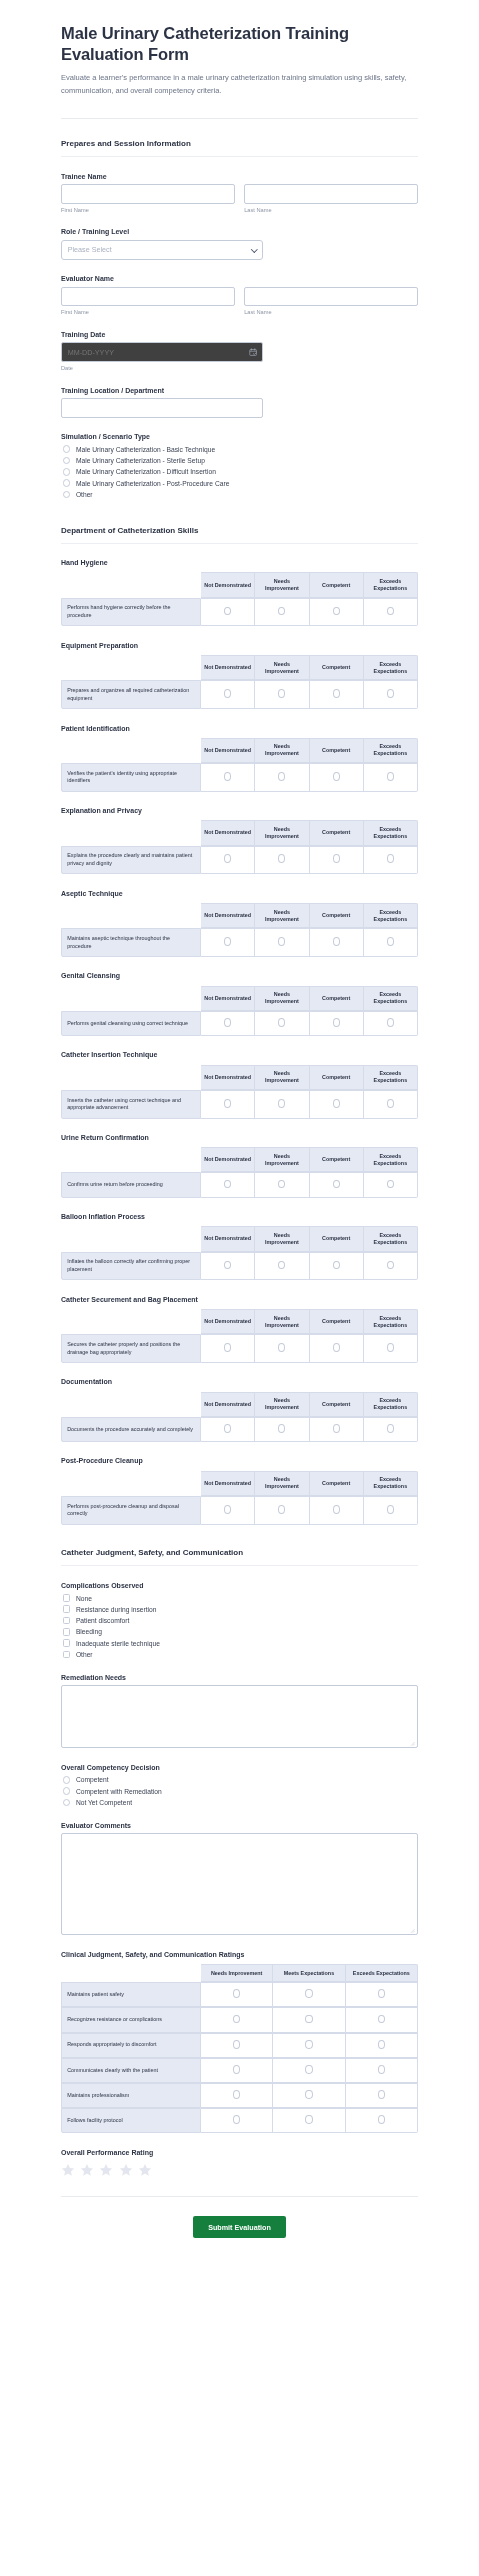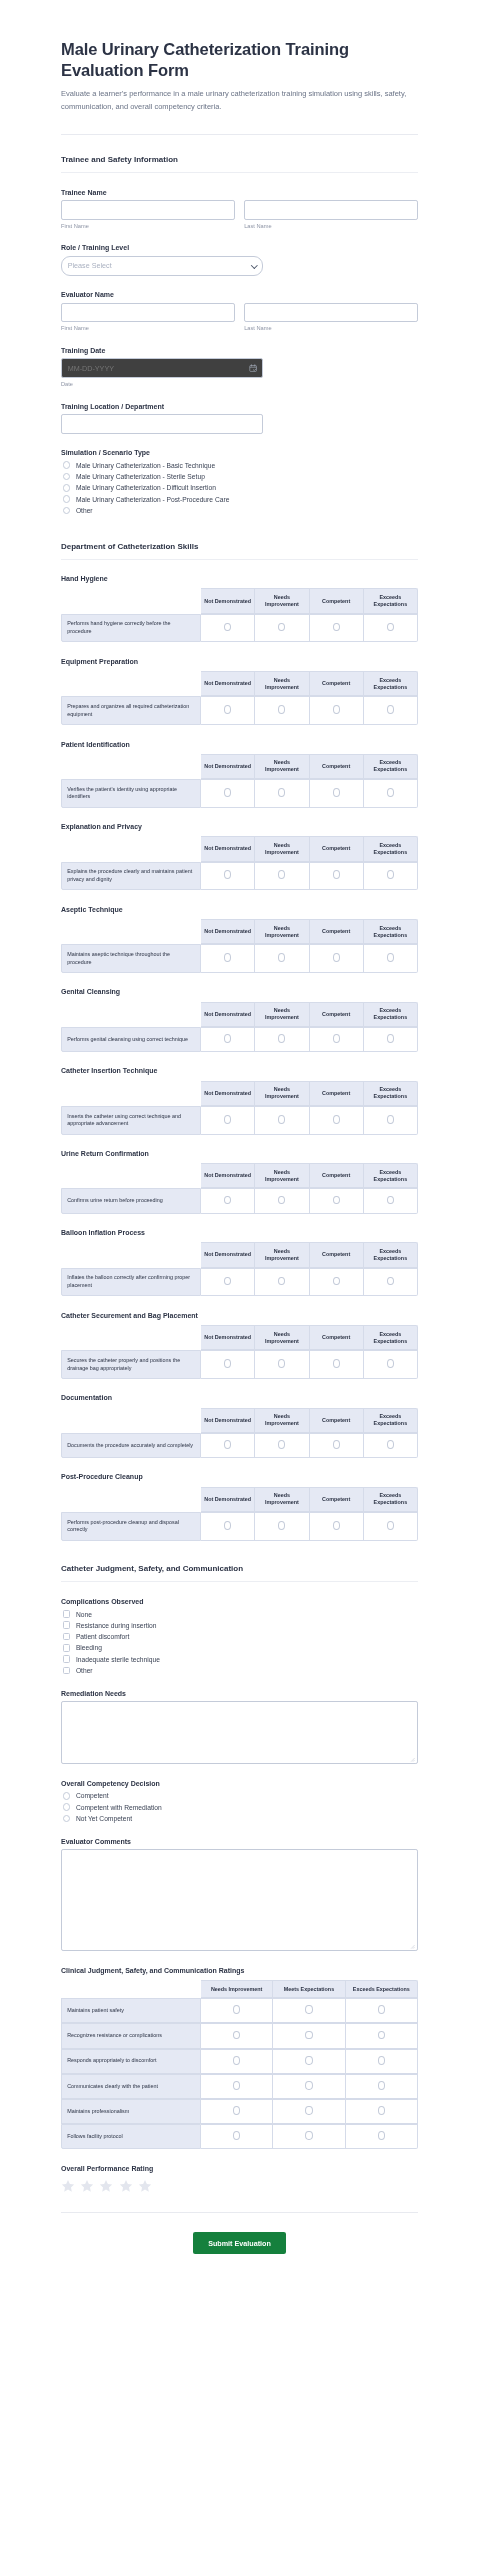--- a/index.html
+++ b/index.html
@@ -5,21 +5,21 @@
 <style>
   * { box-sizing: border-box; }
   html, body {
     margin: 0; padding: 0;
     background: #ffffff;
     font-family: "Liberation Sans", sans-serif;
     color: #2c3345;
   }
   body { width: 479px; }
 
-  .form-wrap { width: 423px; margin: 16px auto; }
+  .form-wrap { width: 423px; margin: 0 auto; }
 
   
   .form-header { padding: 23px 33px 0 33px; }
   .form-title {
     font-size: 16.5px; font-weight: bold; line-height: 1.28;
     color: #2c3345; margin: 0 0 7.2px 0; letter-spacing: -0.1px;
   }
   .form-subtitle {
     font-size: 7.5px; line-height: 1.62; color: #6b7487;
     margin: 0; max-width: 407px; font-weight: normal;
@@ -58,21 +58,21 @@
     border: 0.5px solid #c4cbd9; border-radius: 2.1px;
     background: #fff; font-size: 7.2px; color: #2c3345;
     padding: 0 5.7px; font-family: "Liberation Sans", sans-serif;
     outline: none;
   }
   .text-input::placeholder { color: #a9b0c0; }
 
   .select-wrap { position: relative; width: 202px; }
   .select-input {
     display: block; width: 100%; height: 19.6px;
-    border: 0.5px solid #c4cbd9; border-radius: 9px;
+    border: 0.5px solid #c4cbd9; border-radius: 3px;
     background: #fff; font-size: 7.2px; color: #a9b0c0;
     padding: 0 16.5px 0 5.7px; line-height: 18.5px;
   }
   .chev {
     position: absolute; right: 6.2px; top: 7.2px;
     width: 4.6px; height: 4.6px;
     border-right: 1px solid #4a5568; border-bottom: 1px solid #4a5568;
     transform: rotate(45deg);
   }
 
@@ -185,21 +185,21 @@
 
 <div class="form-wrap">
 
   <div class="form-header">
     <h1 class="form-title">Male Urinary Catheterization Training Evaluation Form</h1>
     <p class="form-subtitle">Evaluate a learner's performance in a male urinary catheterization training simulation using skills, safety, communication, and overall competency criteria.</p>
     <hr class="header-rule">
   </div>
 
   <div class="section">
-    <div class="section-heading">Trainee and Safety Information</div>
+    <div class="section-heading">Prepares and Session Information</div>
     <hr class="section-rule">
 
     <div class="field">
       <span class="field-label">Trainee Name</span>
       <div class="name-row">
         <div class="name-col">
           <input class="text-input" type="text" value="" style="">
           <div class="sublabel">First Name</div>
         </div>
         <div class="name-col">

